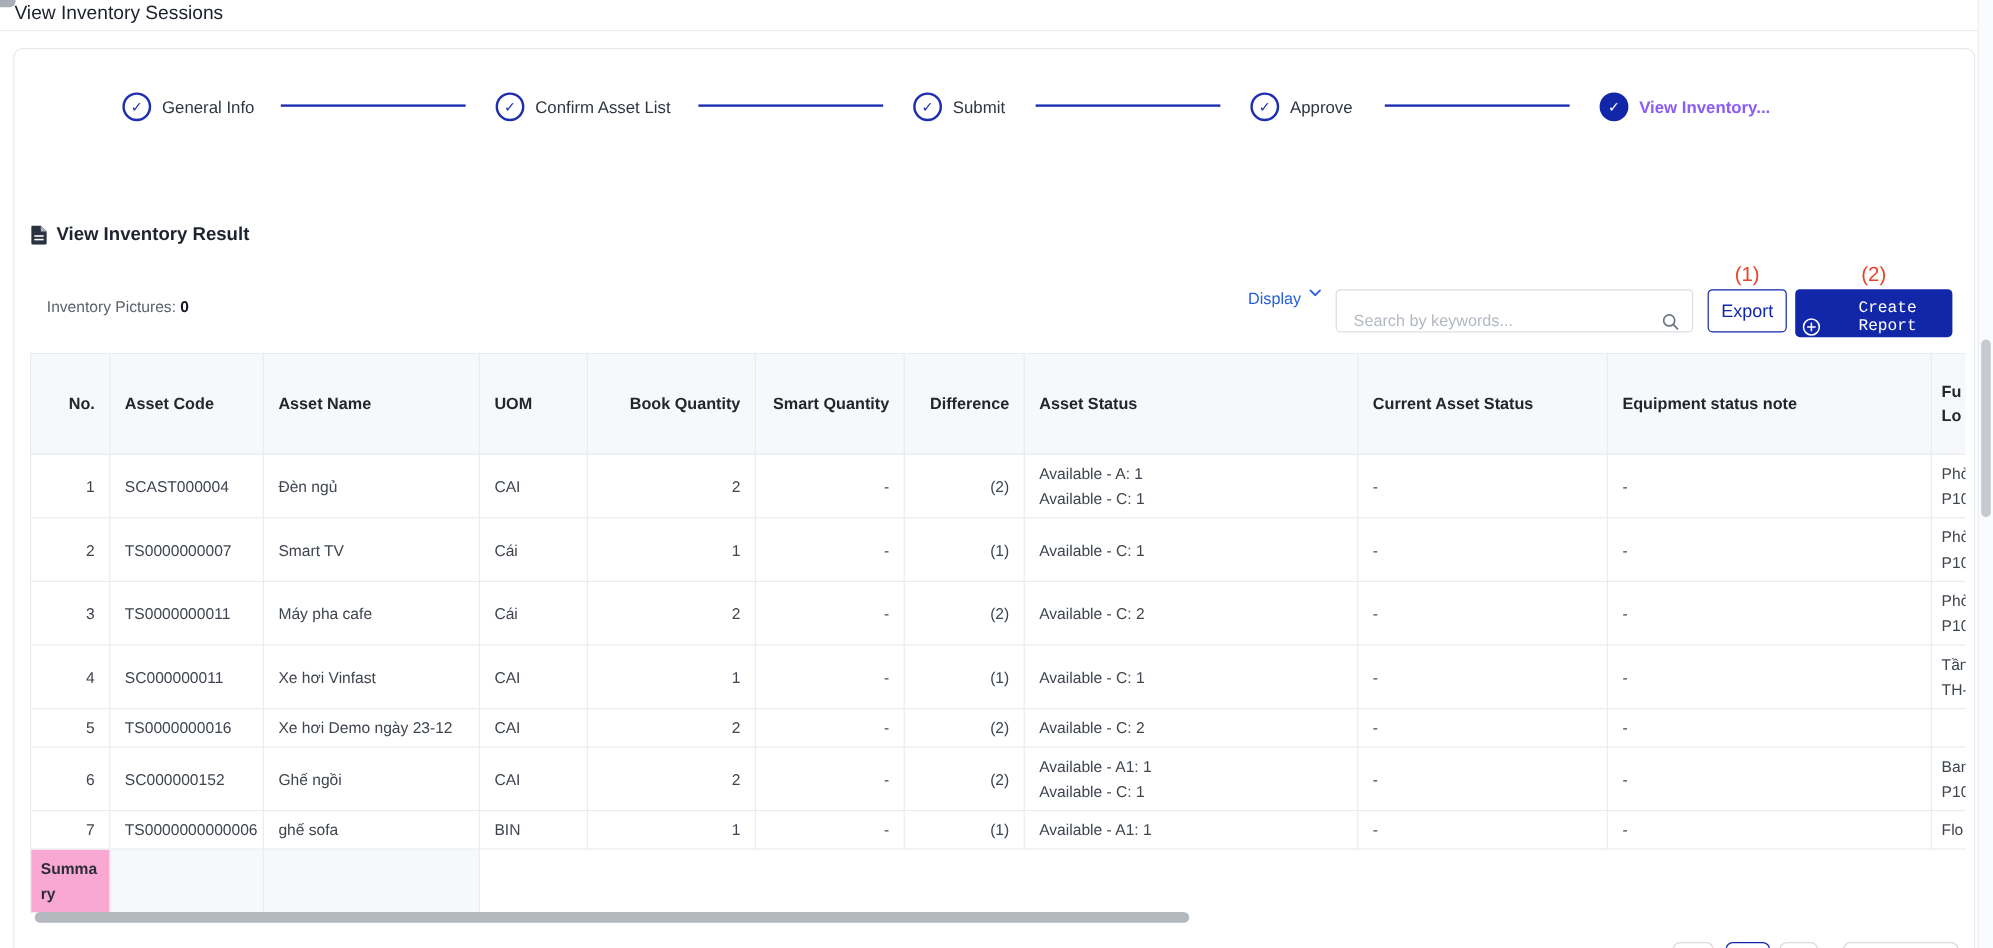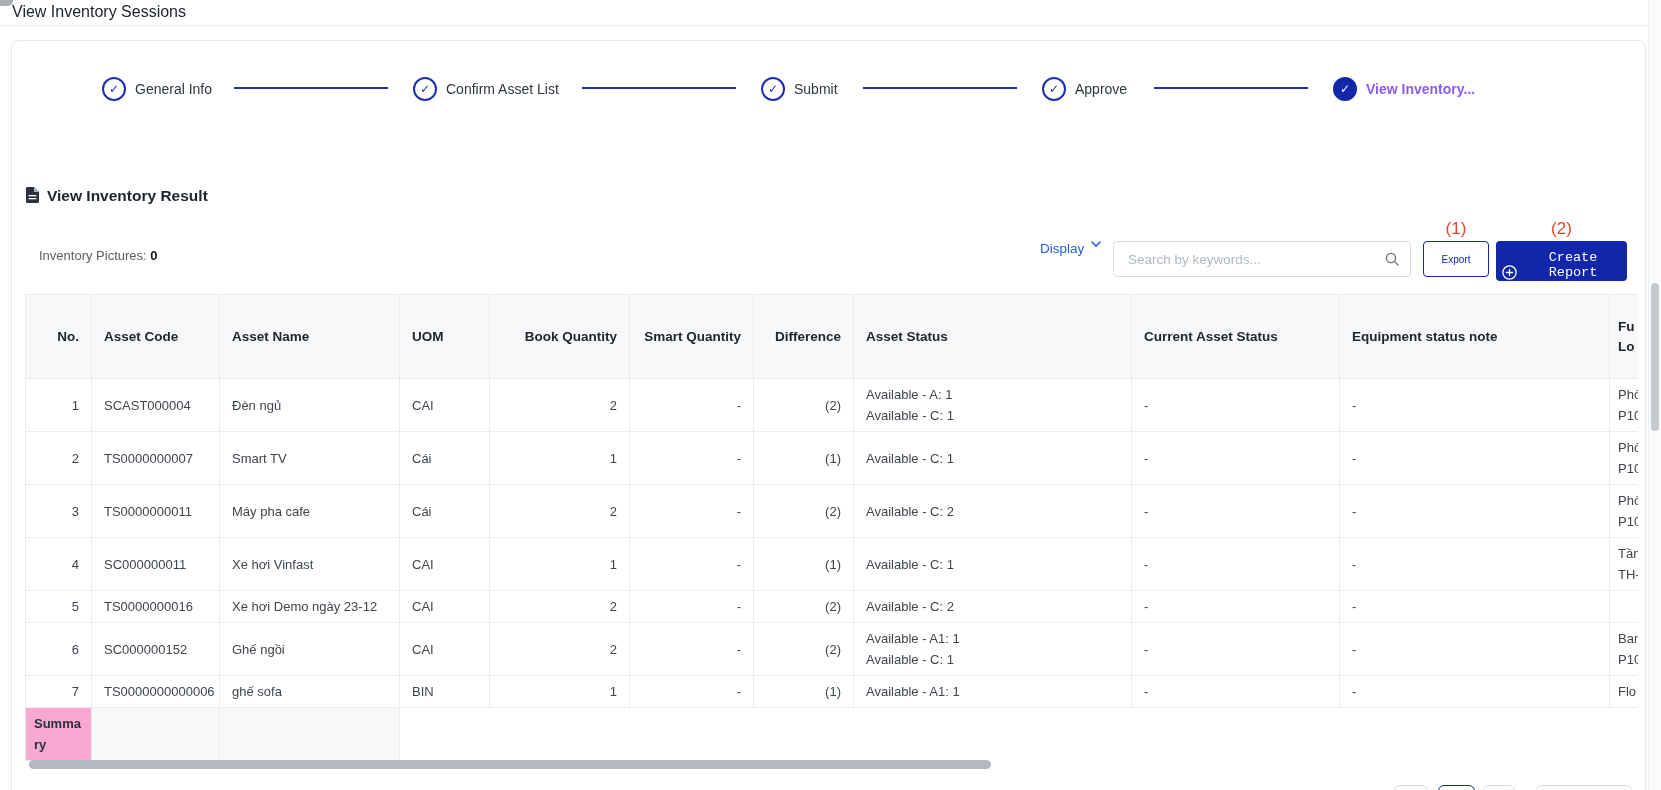--- a/index.html
+++ b/index.html
@@ -18,36 +18,36 @@
   
   .step{position:absolute;top:36px;height:24px;display:flex;align-items:center;gap:9px;cursor:pointer}
   .step-circle{width:24px;height:24px;border-radius:50%;border:2px solid #1d2fb0;box-sizing:border-box;
       display:flex;align-items:center;justify-content:center;color:#1d2fb0;font-size:12px;font-weight:700;background:#fff}
   .step.active .step-circle{background:#1226aa;border-color:#1226aa;color:#fff}
   .step-label{font-size:14px;color:#2e3642;white-space:nowrap}
   .step.active .step-label{font-weight:700;color:#8b5cf6}
   .step-line{position:absolute;top:46px;height:2px;background:#1d2fb0}
 
   
-  .section-title{position:absolute;left:14px;top:146px;display:flex;gap:8px;
+  .section-title{position:absolute;left:14px;top:146px;display:flex;align-items:center;gap:8px;
       font-size:15.5px;font-weight:700;color:#1d2330}
 
   .inv-pics{position:absolute;left:27px;top:207px;font-size:13px;color:#5a616b}
   .inv-pics b{color:#15181d}
 
   .display-dd{position:absolute;left:1028px;top:200px;height:36px;display:flex;align-items:flex-start;gap:7px;
       font-size:13.5px;color:#2760d8;cursor:pointer}
 
   .search-box{position:absolute;left:1101px;top:200px;width:298px;height:36px;box-sizing:border-box;
-      border:1px solid #d9dde3;border-radius:4px;background:#fff;display:flex;align-items:center;padding:0 10px 0 12px}
+      border:1px solid #d9dde3;border-radius:4px;background:#fff;display:flex;align-items:flex-end;padding:0 10px 0 12px}
   .search-box input{flex:1;min-width:0;border:none;outline:none;font-size:13.5px;color:#333;background:transparent;font-family:inherit}
   .search-box input::placeholder{color:#b3b9c2}
 
   .btn-export{position:absolute;left:1411px;top:200px;width:66px;height:36px;box-sizing:border-box;
-      border:1px solid #1226aa;background:#fff;color:#1226aa;font-size:10px;border-radius:4px;
+      border:1px solid #1226aa;background:#fff;color:#1226aa;font-size:15px;border-radius:4px;
       font-family:inherit;cursor:pointer}
   .btn-create{position:absolute;left:1484px;top:200px;width:131px;height:40px;box-sizing:border-box;border:none;
       background:#1226aa;color:#fff;font-size:13.5px;border-radius:4px;display:flex;align-items:flex-end;
       justify-content:center;gap:8px;font-family:Liberation Mono, monospace;cursor:pointer}
 
   .ann{position:absolute;top:178px;height:20px;font-size:17px;color:#e8432d;text-align:center;line-height:20px}
   .ann-1{left:1411px;width:66px}
   .ann-2{left:1484px;width:131px}
 
   

